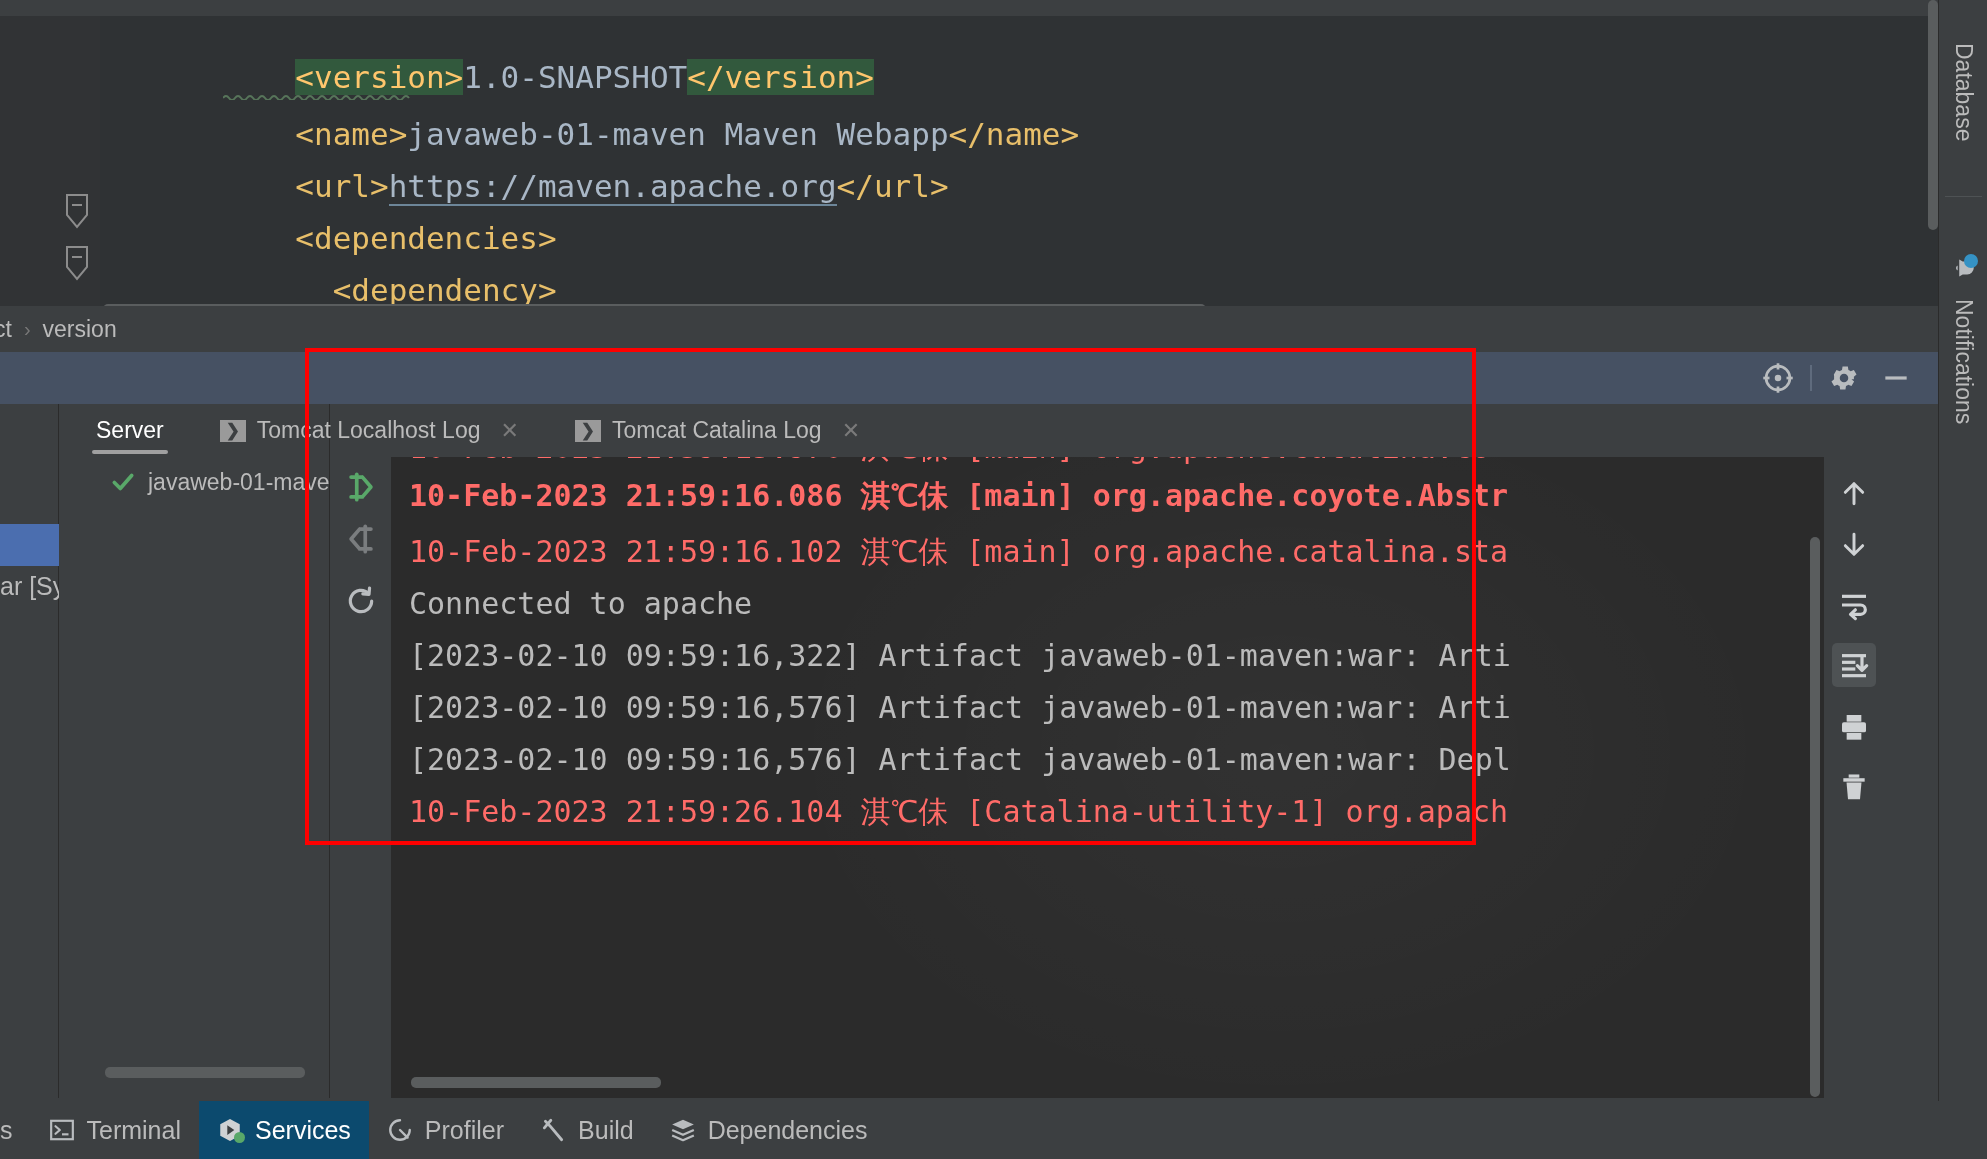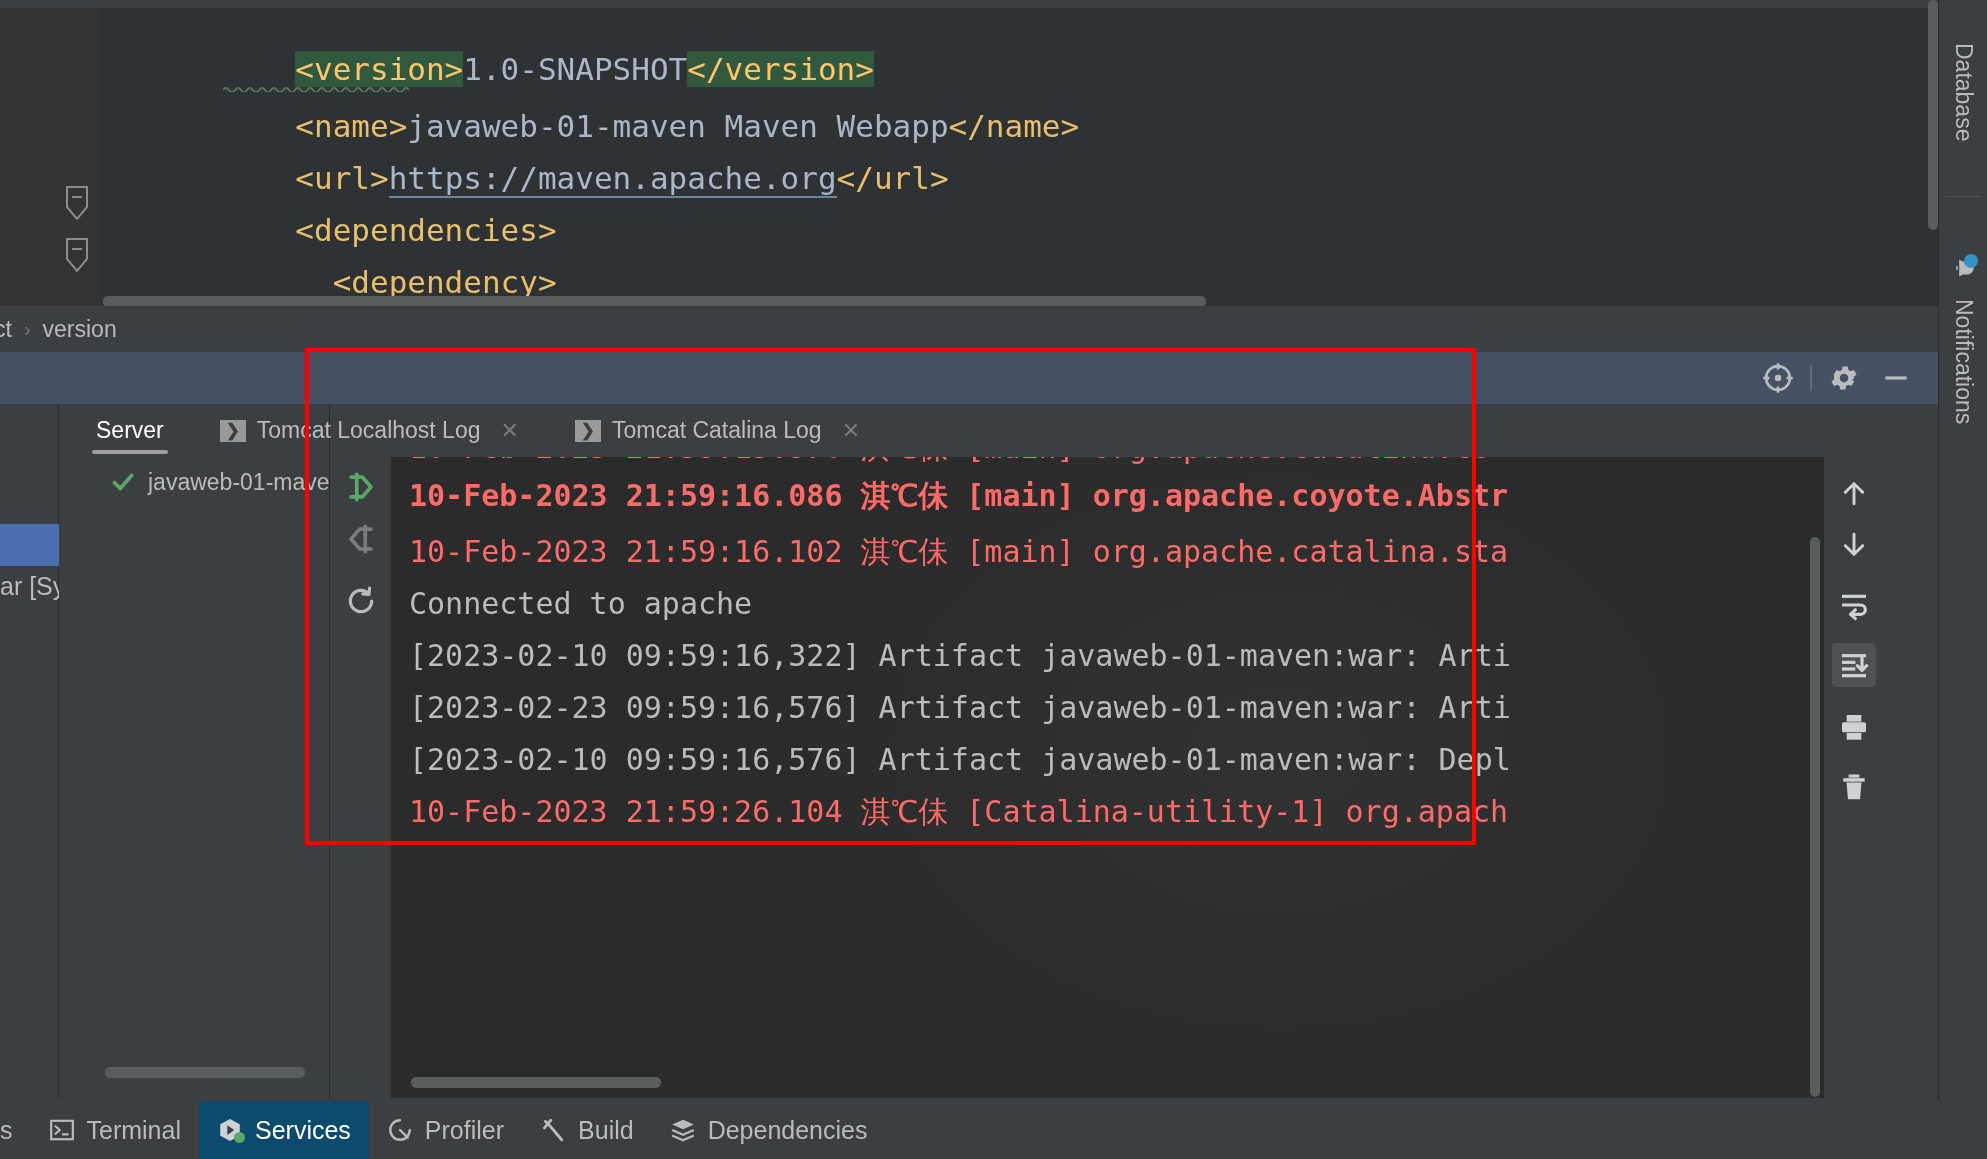--- a/index.html
+++ b/index.html
@@ -6,21 +6,21 @@
   html, body {
     width:1987px; height:1159px;
     background:#3c3f41; overflow:hidden;
     font-family:"Liberation Sans", sans-serif;
     -webkit-font-smoothing:antialiased;
   }
   #root { position:relative; width:1987px; height:1159px; }
 
   
   .editor {
-    position:absolute; left:0; top:8px; width:1938px; height:306px;
+    position:absolute; left:0; top:16px; width:1938px; height:306px;
     background:#2f3234; overflow:hidden;padding-left:36px;
   }
   .editor-gutter {
     position:absolute; left:0; top:0; width:100px; height:306px;
     background:#313335;
   }
   .fold {
     position:absolute; left:66px; width:22px; height:30px;
   }
   .fold svg { display:block; }
@@ -358,21 +358,21 @@
     </div>
 
     <div class="console">
       <div class="blurbg"></div>
       <div class="console-inner">
         <div class="ln c-red" style="top:-42px;">10-Feb-2023 21:59:15.970 淇℃佅 [main] org.apache.catalina.co</div>
         <div class="ln c-red" style="top:6px;font-weight:bold;">10-Feb-2023 21:59:16.086 淇℃佅 [main] org.apache.coyote.Abstr</div>
         <div class="ln c-red" style="top:62px;">10-Feb-2023 21:59:16.102 淇℃佅 [main] org.apache.catalina.sta</div>
         <div class="ln c-gray" style="top:114px;">Connected to apache</div>
         <div class="ln c-gray" style="top:166px;">[2023-02-10 09:59:16,322] Artifact javaweb-01-maven:war: Arti</div>
-        <div class="ln c-gray" style="top:218px;">[2023-02-23 09:59:16,576] Artifact javaweb-01-maven:war: Arti</div>
+        <div class="ln c-gray" style="top:218px;">[2023-02-10 09:59:16,576] Artifact javaweb-01-maven:war: Arti</div>
         <div class="ln c-gray" style="top:270px;">[2023-02-10 09:59:16,576] Artifact javaweb-01-maven:war: Depl</div>
         <div class="ln c-red" style="top:322px;">10-Feb-2023 21:59:26.104 淇℃佅 [Catalina-utility-1] org.apach</div>
       </div>
       <div class="console-vscroll"></div>
       <div class="console-hscroll"></div>
     </div>
 
     <div class="console-tb">
       <div class="ctb-btn" style="top:14px;">
         <svg width="32" height="32" viewBox="0 0 24 24">

